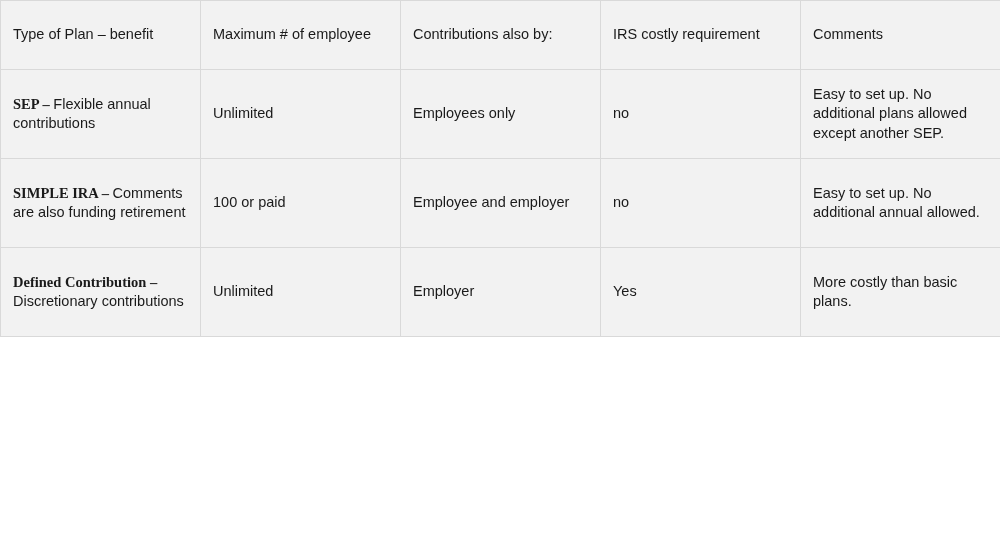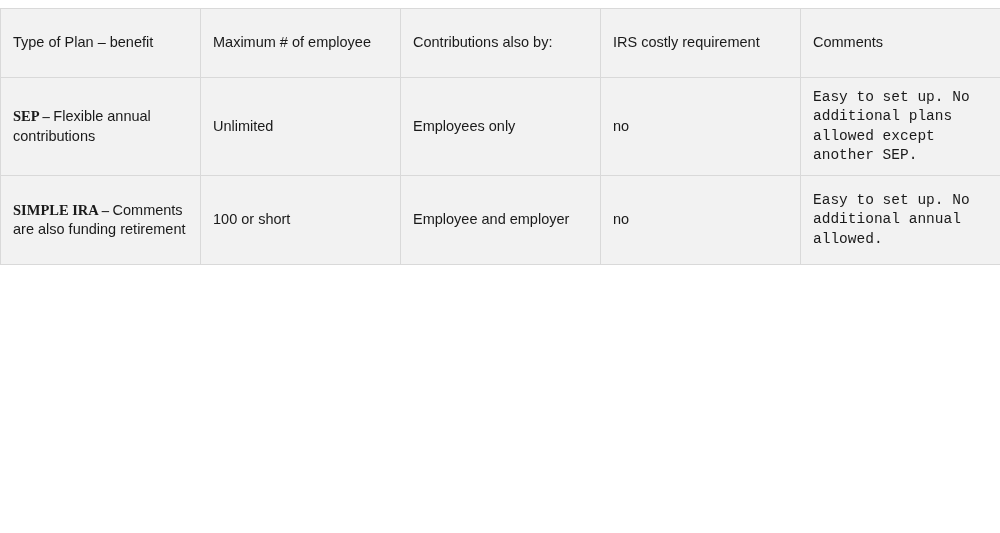--- a/index.html
+++ b/index.html
@@ -17,21 +17,20 @@
   .table-wrap {
     width: 1000px;
     height: 533px;
     box-sizing: border-box;
   }
   table.plan-table {
     width: 1000px;
     border-collapse: collapse;
     table-layout: fixed;
     background: #f2f2f2;
-    margin-top: 8px;
   }
   table.plan-table col.c0 { width: 200px; }
   table.plan-table col.c1 { width: 200px; }
   table.plan-table col.c2 { width: 200px; }
   table.plan-table col.c3 { width: 200px; }
   table.plan-table col.c4 { width: 200px; }
 
   table.plan-table td,
   table.plan-table th {
     border: 1px solid #d9d9d9;
@@ -56,21 +55,20 @@
     font-family: Liberation Serif, serif;
   }
   .col-center {
     text-align: center;
   }
   .plan-cell {
     line-height: 1.35;
   }
   .comment-cell {
     line-height: 1.35;
-    font-family: Liberation Mono, monospace;
   }
 </style>
 </head>
 <body>
 
 <div class="table-wrap">
   <table class="plan-table">
     <colgroup>
       <col class="c0">
         <col class="c1">
@@ -90,20 +88,27 @@
     <tbody>
       <tr>
         <td class="plan-cell"><span class="cell-term">SEP – </span><span>Flexible annual contributions</span></td>
         <td>Unlimited</td>
         <td>Employees only</td>
         <td class="col-center">no</td>
         <td class="comment-cell">Easy to set up. No additional plans allowed except another SEP.</td>
       </tr>
       <tr>
         <td class="plan-cell"><span class="cell-term">SIMPLE IRA – </span><span>Comments are also funding retirement</span></td>
-        <td>100 or short</td>
+        <td>100 or paid</td>
         <td>Employee and employer</td>
         <td class="col-center">no</td>
         <td class="comment-cell">Easy to set up. No additional annual allowed.</td>
+      </tr>
+      <tr>
+        <td class="plan-cell"><span class="cell-term">Defined Contribution – </span><span>Discretionary contributions</span></td>
+        <td>Unlimited</td>
+        <td>Employer</td>
+        <td class="col-center">Yes</td>
+        <td class="comment-cell">More costly than basic plans.</td>
       </tr>
     </tbody>
   </table>
 </div>
 
 </body></html>

